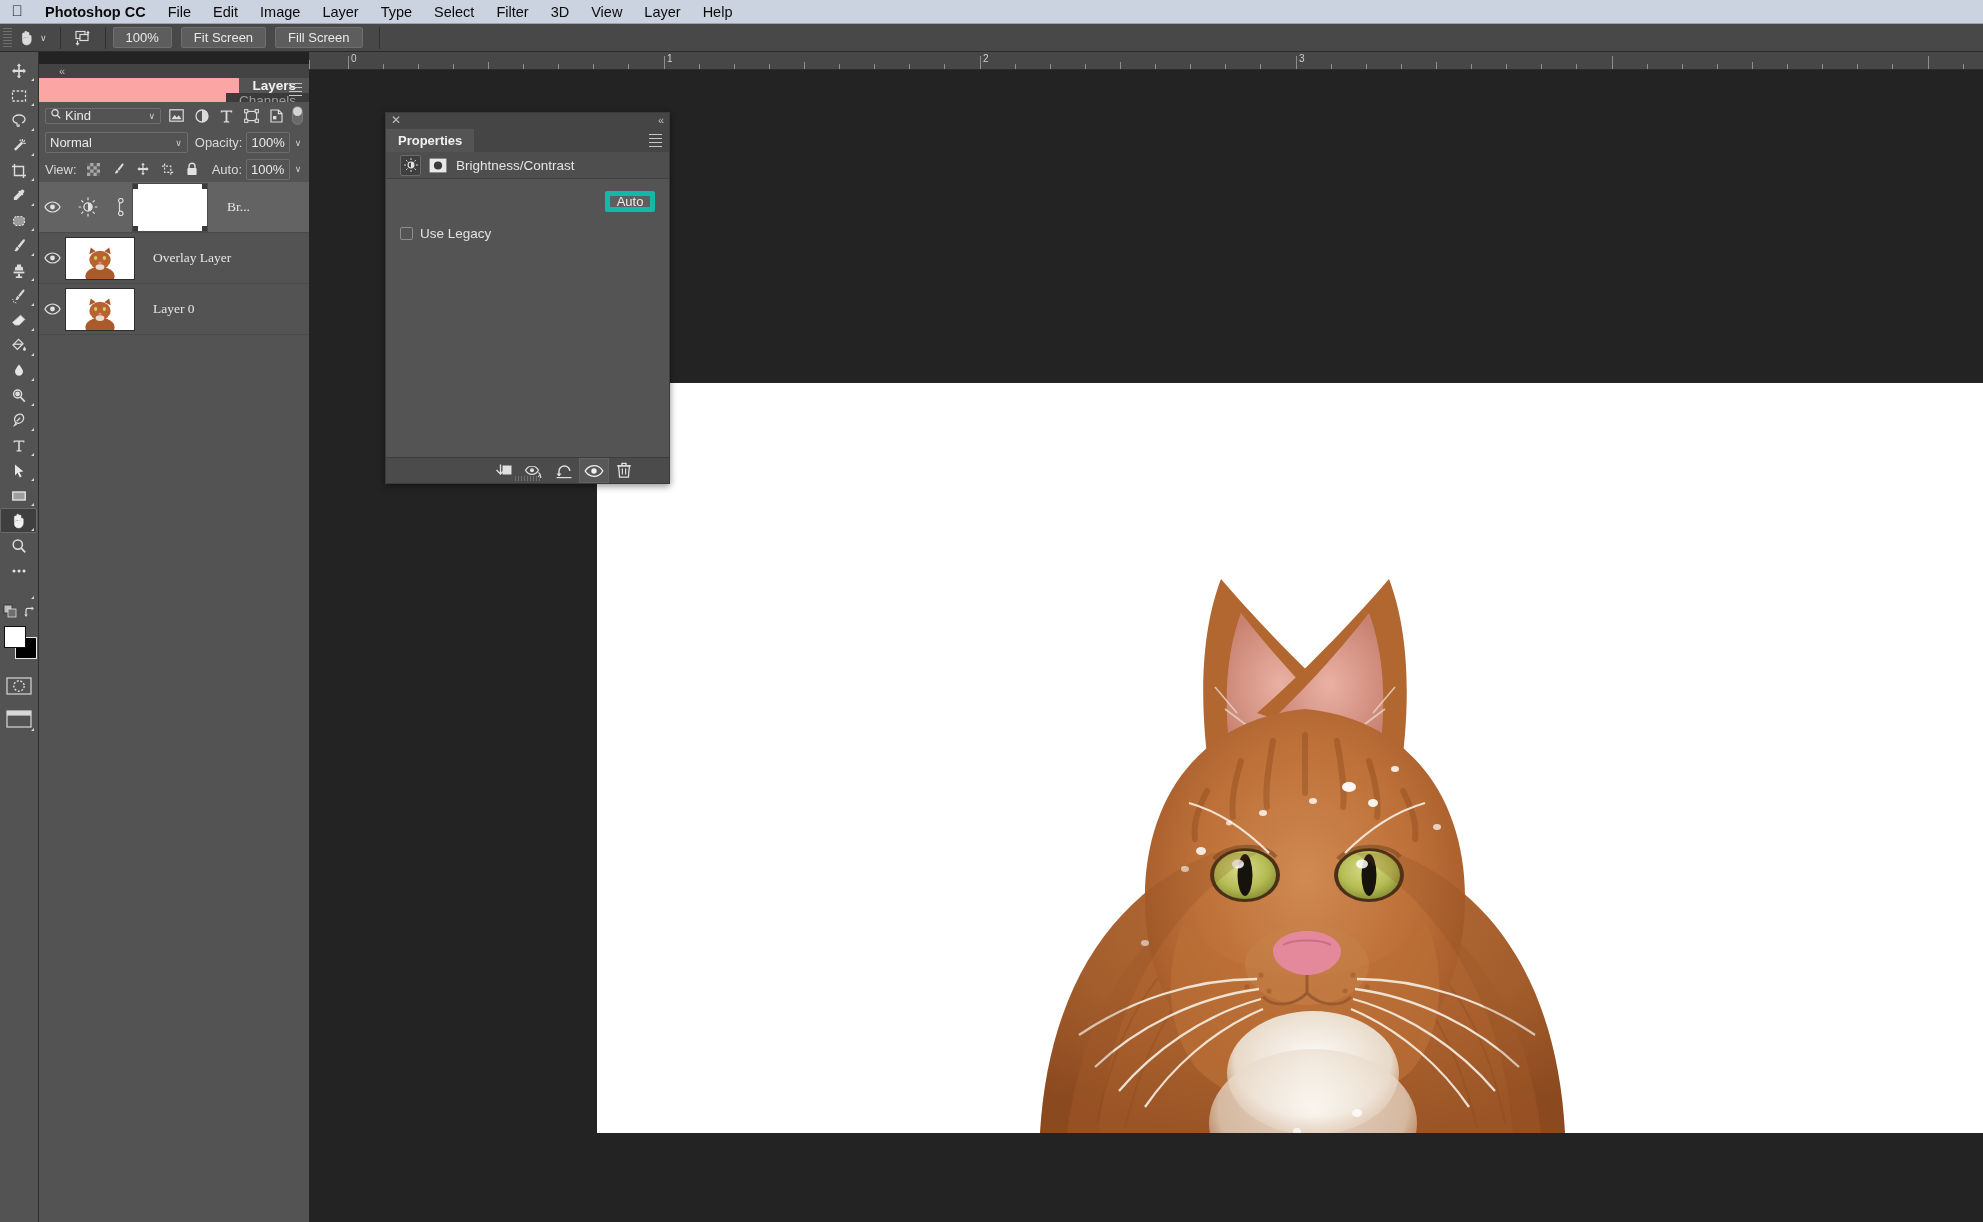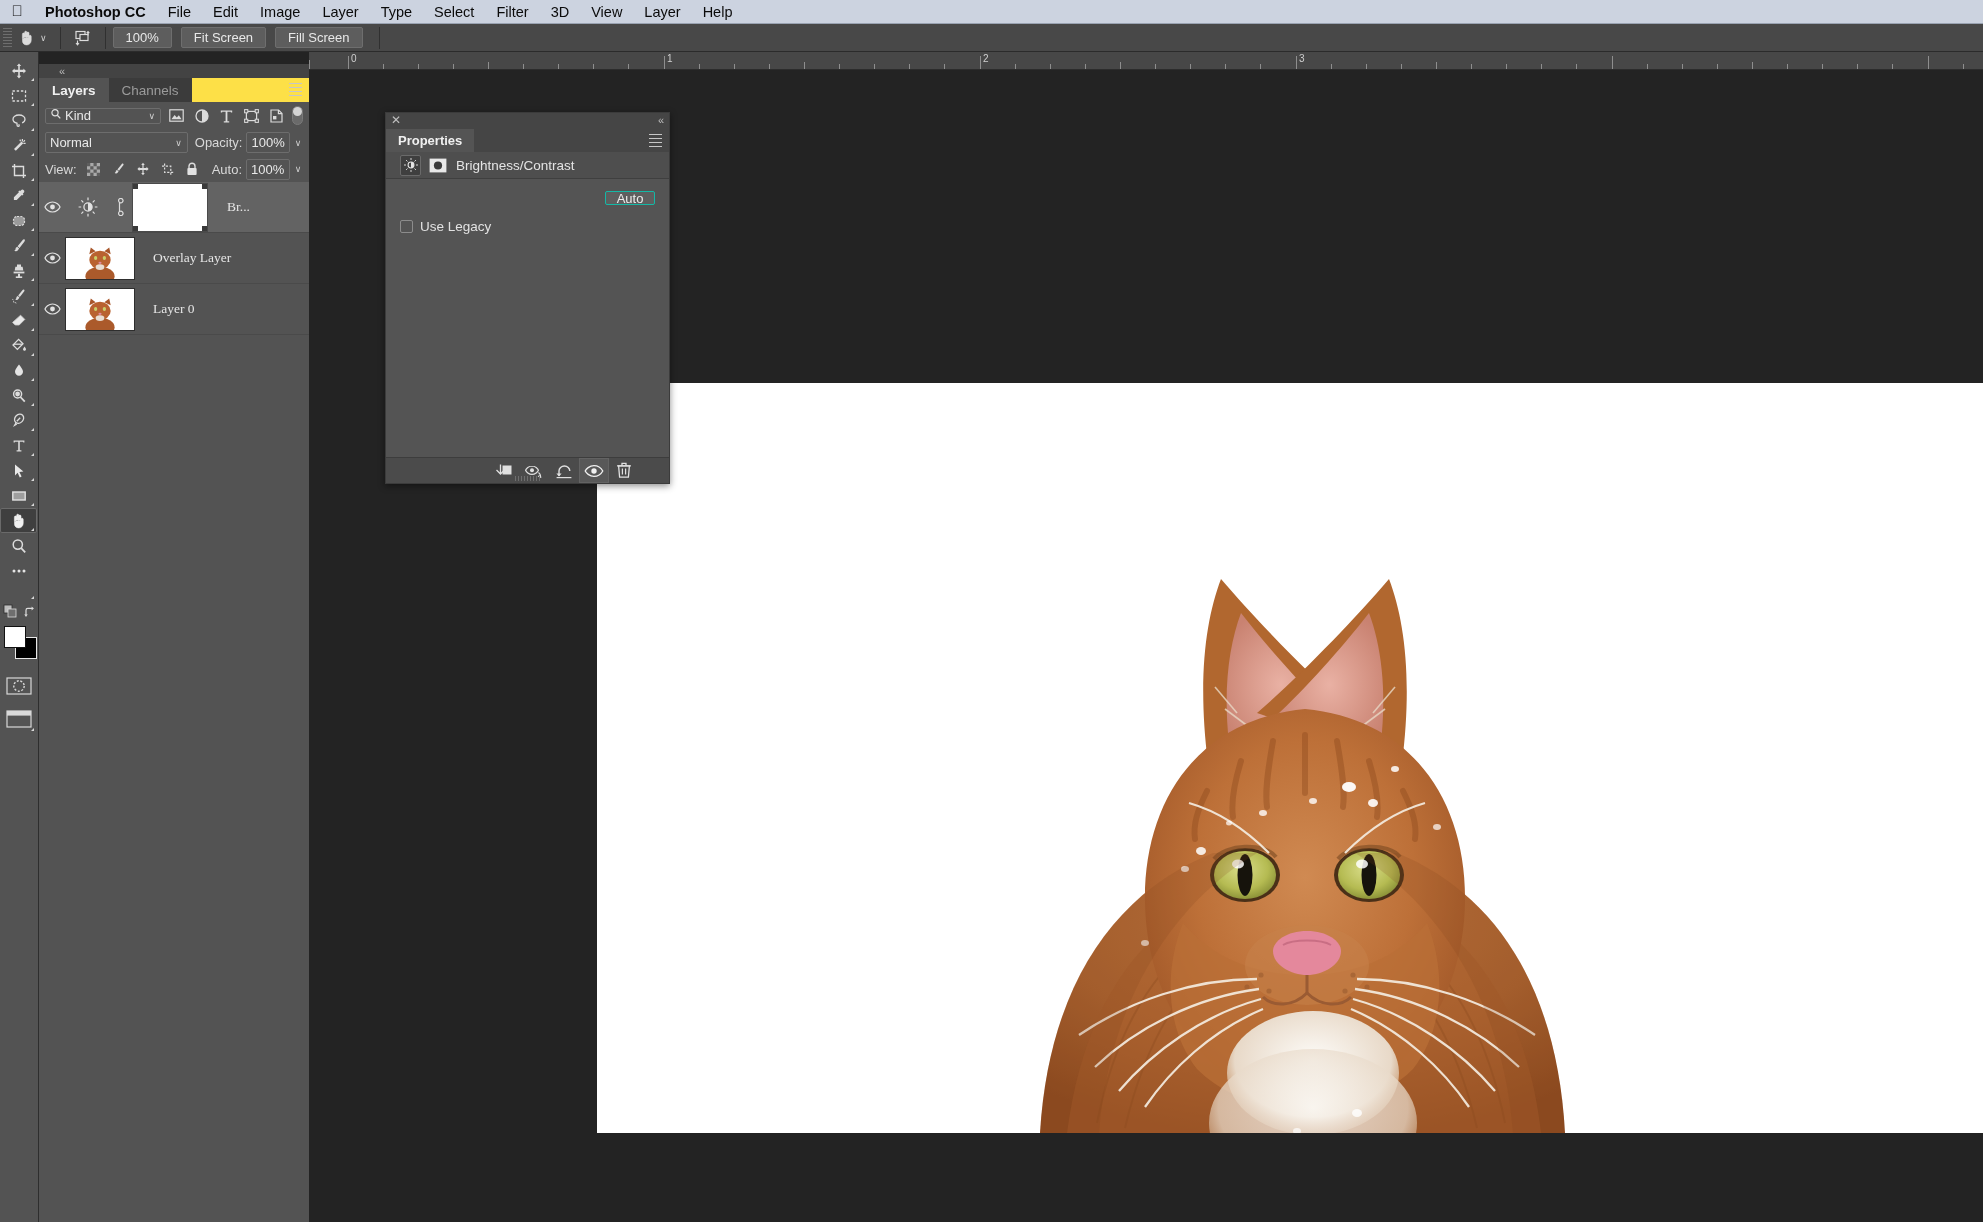--- a/index.html
+++ b/index.html
@@ -67,21 +67,21 @@
 
   
   .layers-panel {
     position: absolute; left: 39px; top: 64px; width: 270px; height: 1158px;
     background: #434343;
   }
   .panel-collapse-row { height: 14px; position: relative; background: #434343; }
   .panel-collapse-row .dbl-arrow {
     position: absolute; left: 20px; top: 1px; font-size: 11px; color: #b9b9b9; cursor: pointer; letter-spacing: -1px;
   }
-  .panel-tabs { height: 24px; display: flex; align-items: flex-end; background: #fde047; position: relative; }
+  .panel-tabs { height: 24px; display: flex; align-items: flex-end; background: #fca5a5; position: relative; flex-direction: column; }
   .panel-tab {
     height: 24px; padding: 0 13px; font-size: 13.5px; color: #9b9b9b;
     display: flex; align-items: center; cursor: pointer; background: #3b3b3b;
   }
   .panel-tab.active { background: #535353; color: #f0f0f0; font-weight: bold; }
   .panel-tabs .hamburger {
     position: absolute; right: 7px; top: 5px; width: 13px; cursor: pointer;
   }
   .panel-tabs .hamburger i { display: block; height: 1px; background: #c6c6c6; margin-bottom: 3px; }
   .layers-body { background: #535353; height: calc(100% - 38px); position: relative; }
@@ -166,21 +166,21 @@
   }
   .props-title-row .ti1 {
     width: 21px; height: 21px; background: #3f3f3f; border: 1px solid #6a6a6a; border-radius: 2px;
     display: flex; align-items: center; justify-content: center;
   }
   .props-title-row .ti2 { width: 21px; height: 18px; display: flex; align-items: center; justify-content: center; }
   .props-title { font-size: 13.5px; font-weight: normal; color: #e4e4e4; margin-left: 2px; }
   .props-body { padding: 12px 14px 0 14px; position: relative; height: 268px; }
   .auto-row { display: flex; justify-content: flex-end; }
   .auto-btn {
-    height: 14px; min-width: 50px; background: #5e5e5e; border: 1px solid #14b8a6; border-radius: 2px;
+    height: 21px; min-width: 50px; background: #5e5e5e; border: 5px solid #14b8a6; border-radius: 2px;
     color: #ececec; font-size: 13px; display: flex; align-items: center; justify-content: center; cursor: pointer;
   }
   .slider-group { margin-top: 13px; }
   .slider-top { display: flex; align-items: center; }
   .slider-label { font-size: 13.5px; color: #e2e2e2; }
   .slider-val {
     margin-left: auto; width: 48px; height: 21px; background: #4b4b4b; border: 1px solid #6d6d6d;
     border-radius: 2px; color: #ececec; font-size: 13.5px; display: flex; align-items: center;
     padding-left: 5px; cursor: text;
   }

